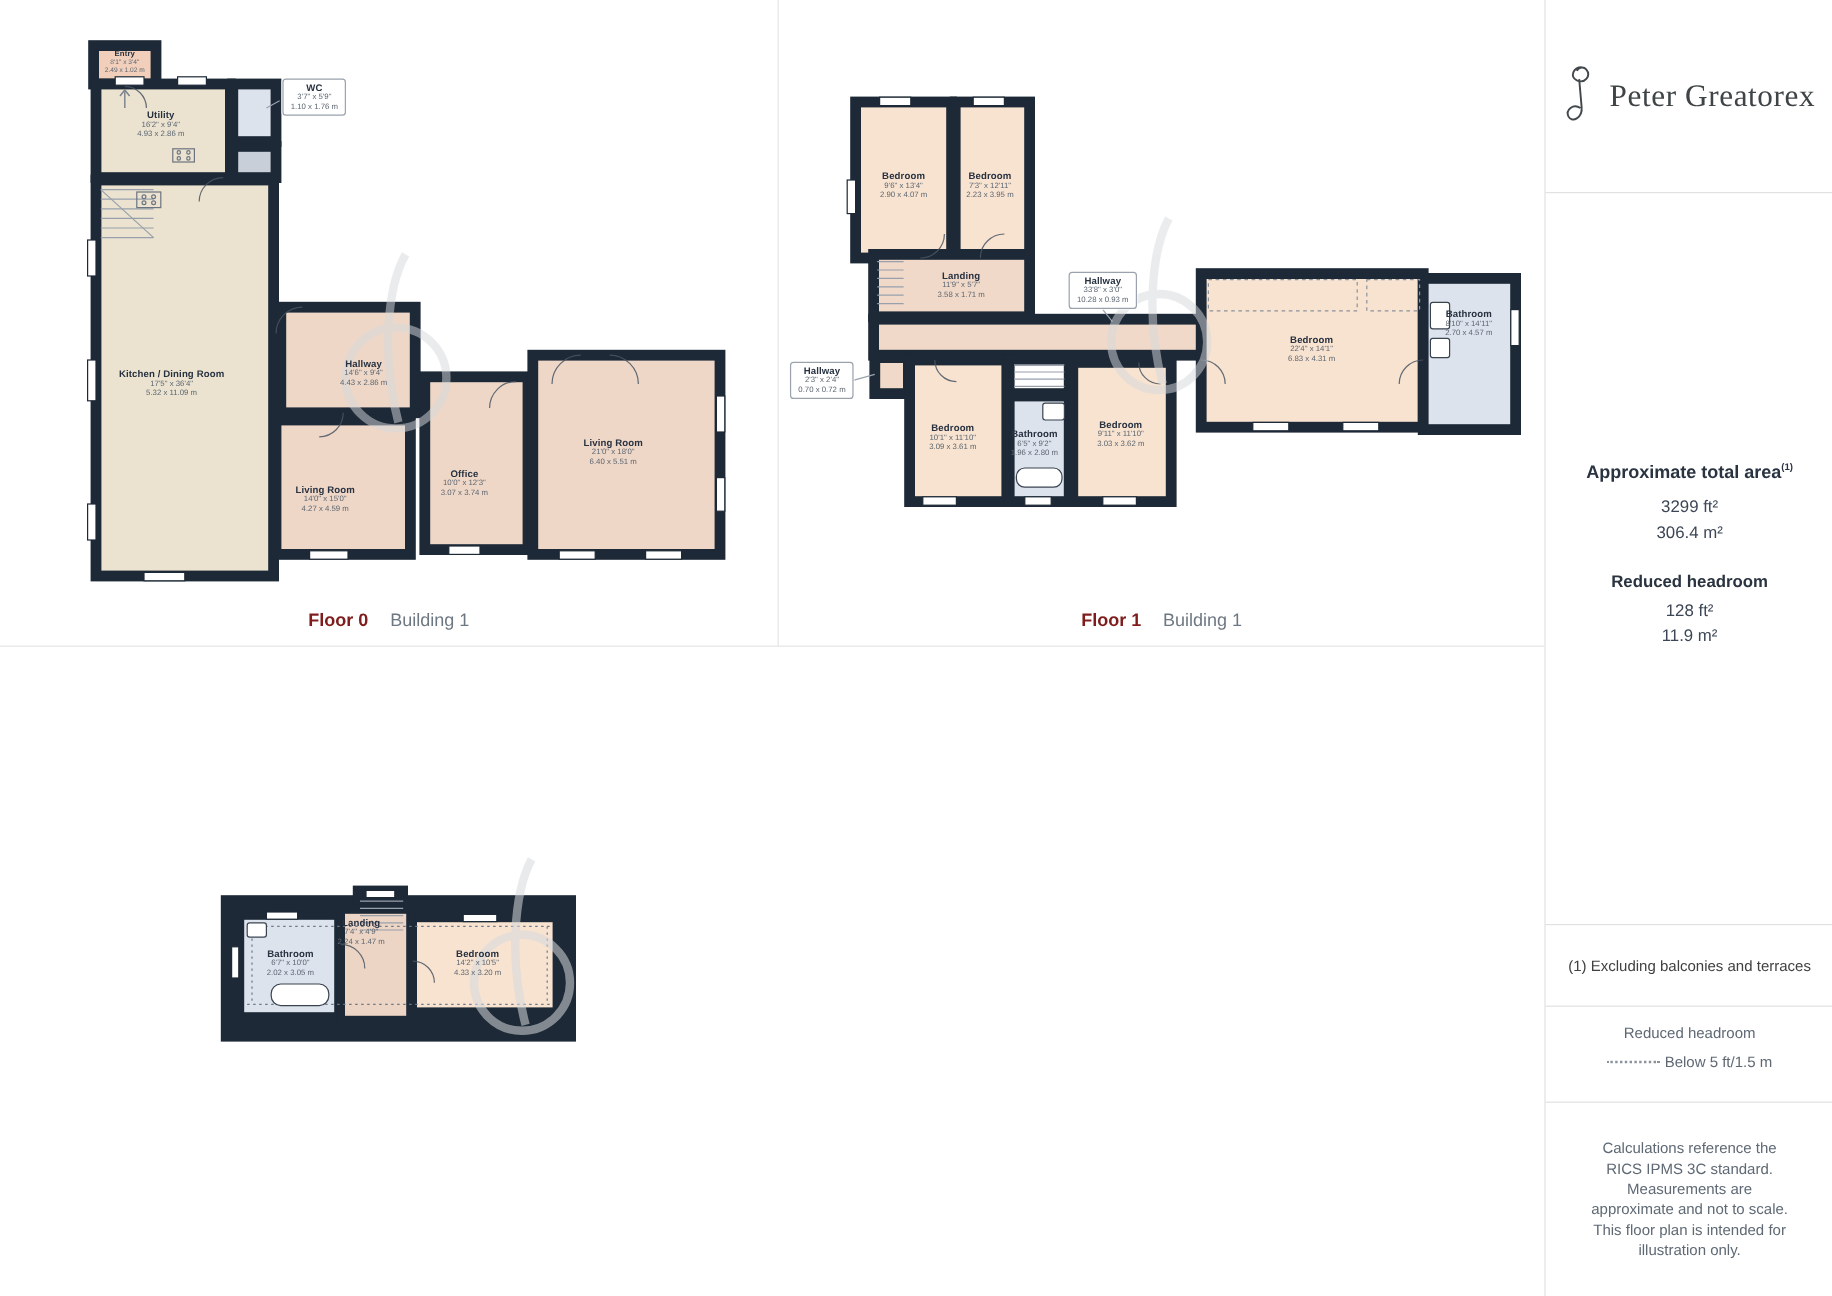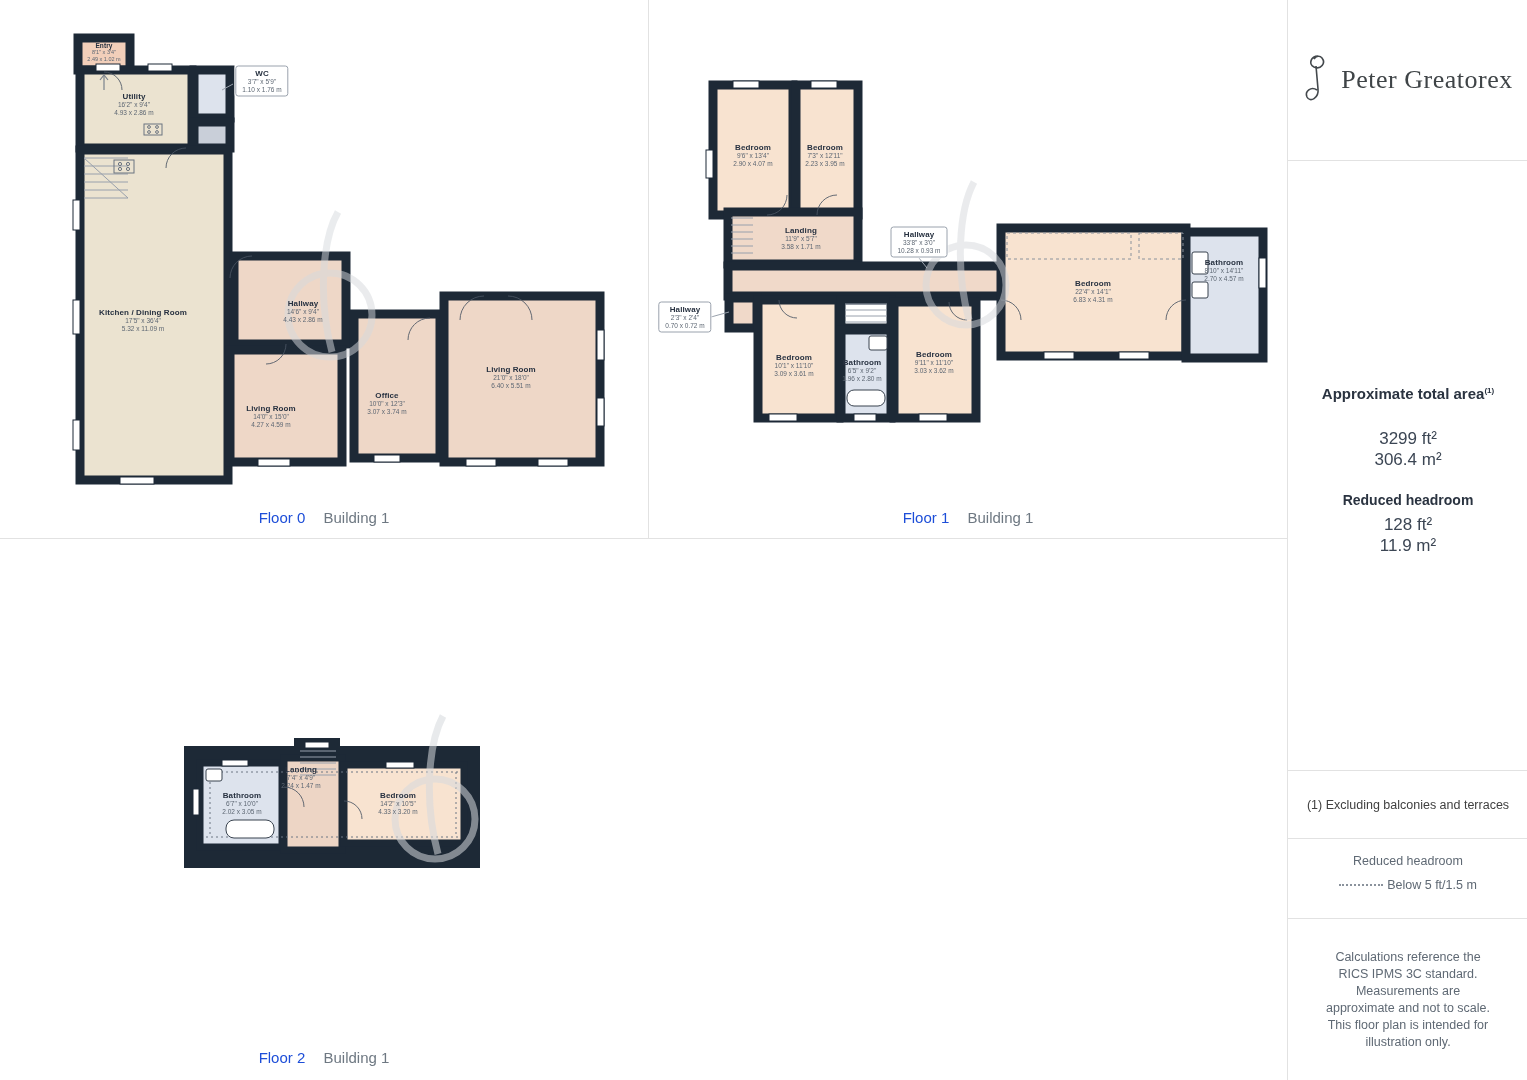--- a/index.html
+++ b/index.html
@@ -13,30 +13,30 @@
   .plan-svg{position:absolute;left:0;top:0;}
   
   .rlabel{position:absolute;transform:translate(-50%,-50%);text-align:center;pointer-events:none;white-space:nowrap;}
   .rname{font-size:8px;font-weight:bold;color:#273140;line-height:9px;letter-spacing:.1px;}
   .rdim{font-size:6.5px;color:#5d6773;line-height:8px;}
   .rlabel.small .rname{font-size:6.5px;line-height:7px;}
   .rlabel.small .rdim{font-size:5.5px;line-height:6.5px;}
   .rlabel.callout{background:#fff;border:1px solid #9aa2ad;border-radius:3px;padding:2px 6px;box-shadow:0 0 0 1px rgba(255,255,255,.6);}
   
   .floor-caption{position:absolute;text-align:center;font-size:15px;}
-  .fc-floor{font-weight:normal;color:#1d4ed8;}
+  .fc-floor{font-weight:bold;color:#7f1d1d;}
   .fc-building{color:#6e7882;margin-left:14px;}
   
   .sb-section{position:absolute;left:0;width:100%;box-sizing:border-box;}
   .sb-logo{top:0;height:160px;display:flex;align-items:center;justify-content:center;gap:8px;}
   .brand-name{font-family:"Liberation Serif",serif;font-size:26px;color:#3f4447;letter-spacing:.5px;}
   .sb-main{top:160px;height:610px;border-top:1px solid #e2e2e2;text-align:center;padding-top:224px;color:#3c4654;}
-  .sb-title{font-size:15px;font-weight:bold;color:#2a3340;margin-bottom:26px;}
+  .sb-title{font-size:15px;font-weight:bold;color:#2a3340;margin-bottom:10px;}
   .sb-title sup{font-size:8px;}
-  .sb-val{font-size:17px;color:#3c4654;line-height:21px;}
+  .sb-val{font-size:14px;color:#3c4654;line-height:21px;}
   .sb-title2{font-size:14px;font-weight:bold;color:#2a3340;margin-top:22px;margin-bottom:6px;}
   .sb-foot{top:770px;height:68px;border-top:1px solid #e2e2e2;display:flex;align-items:center;justify-content:center;
            font-size:12.5px;color:#404040;}
   .sb-legend{top:838px;height:80px;border-top:1px solid #e2e2e2;text-align:center;padding-top:15px;font-size:12.5px;color:#5f6974;}
   .legend-row{margin-top:10px;display:flex;align-items:center;justify-content:center;gap:4px;}
   .legend-dotted{display:inline-block;width:44px;border-top:2px dotted #8a929c;}
   .sb-disc{top:918px;height:162px;border-top:1px solid #e2e2e2;text-align:center;padding:18px 24px 0 24px;
            font-size:12.5px;color:#5f6974;line-height:17px;}
   .giraffe{margin-top:32px;font-size:14px;color:#3e4852;letter-spacing:1px;}
   .giraffe b{font-weight:bold;}
@@ -355,24 +355,20 @@
       <div class="rname">Landing</div>
       <div class="rdim">7'4" x 4'9"</div>
       <div class="rdim">2.24 x 1.47 m</div>
     </div>
     <div class="rlabel" style="left:398px;top:264px">
       <div class="rname">Bedroom</div>
       <div class="rdim">14'2" x 10'5"</div>
       <div class="rdim">4.33 x 3.20 m</div>
     </div>
 
-    <div class="floor-caption" style="left:0;width:648px;bottom:14px">
-      <span class="fc-floor">Floor 2</span>
-      <span class="fc-building">Building 1</span>
-    </div>
   </div>
 
   <aside class="sidebar">
 
     <div class="sb-section sb-logo">
       <svg width="30" height="54" viewBox="0 0 30 54">
         <g fill="none" stroke="#43484c" stroke-width="1.6">
           <path d="M15 3 C8 3 5 11 11 14 C18 17 23 10 19 5 C17 2.5 13 2.5 11 6"></path>
           <path d="M13 13 L15 36 C16 45 7 50 4 44 C1.5 38.5 8 33 14 37"></path>
         </g>

